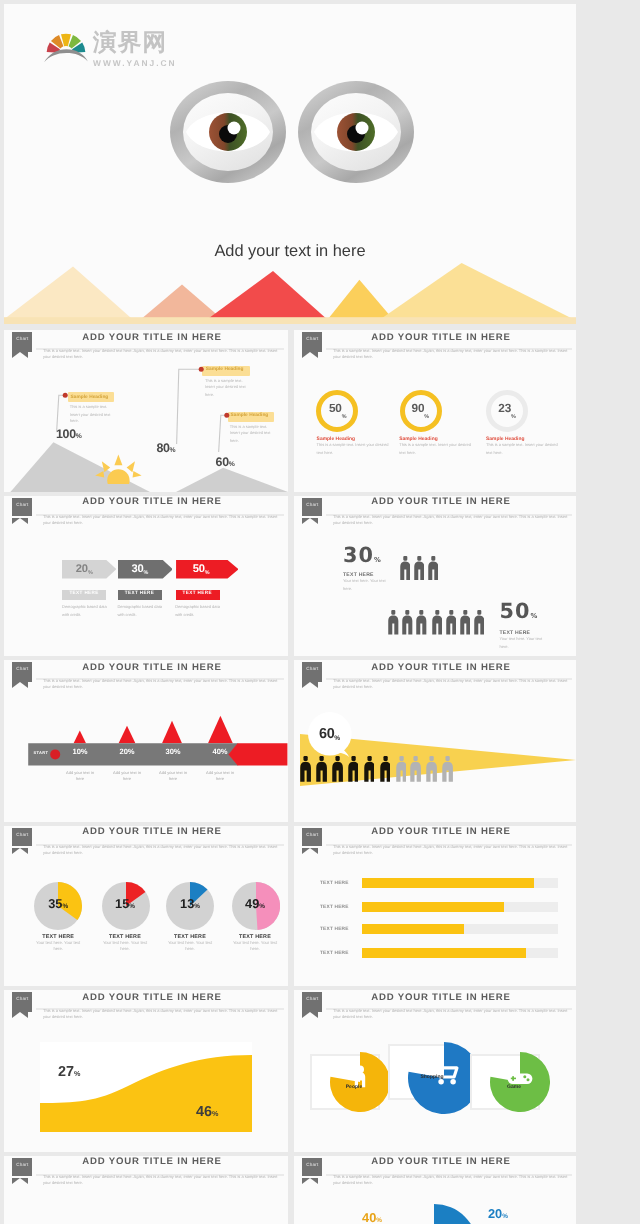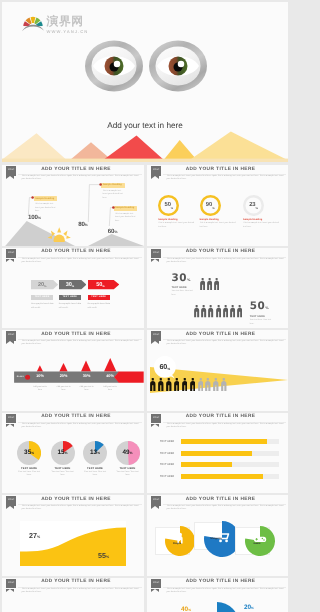--- a/index.html
+++ b/index.html
@@ -581,21 +581,21 @@
         </div>
     <div class="s-title">ADD YOUR TITLE IN HERE</div>
     <div class="s-rule"></div>
     <div class="s-sub">This is a sample text. Insert your desired text here. Again, this is a dummy text, enter your own text here. This is a sample text. Insert your desired text here.</div>
   </div>
   <svg class="fig" style="left:18px;top:26px;" viewBox="0 0 106 45" width="106" height="45">
     <rect x="0" y="0" width="106" height="45" fill="#ffffff"></rect>
     <path d="M 0 45 L 0 30.5 C 18 30.5 28 30 44 22 C 62 13 80 6.5 106 6.5 L 106 45 Z" fill="#FBC312"></path>
   </svg>
   <div class="area-a"><b>27</b><i>%</i></div>
-  <div class="area-b"><b>55</b><i>%</i></div>
+  <div class="area-b"><b>46</b><i>%</i></div>
 </div>
 <div class="slide" style="left:147px;top:495px;width:141px;height:80.5px;">
   <div class="hdr">
     <div class="shield">
           <span>Chart</span>
         </div>
     <div class="s-title">ADD YOUR TITLE IN HERE</div>
     <div class="s-rule"></div>
     <div class="s-sub">This is a sample text. Insert your desired text here. Again, this is a dummy text, enter your own text here. This is a sample text. Insert your desired text here.</div>
   </div>

